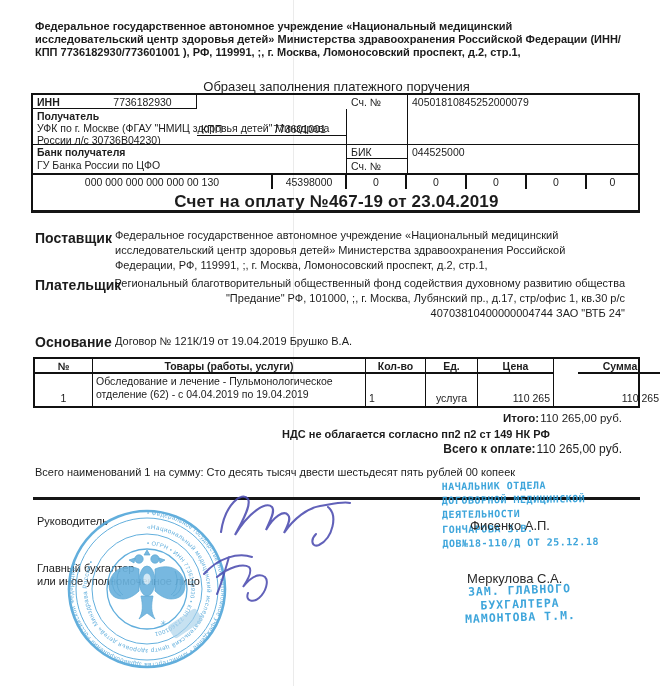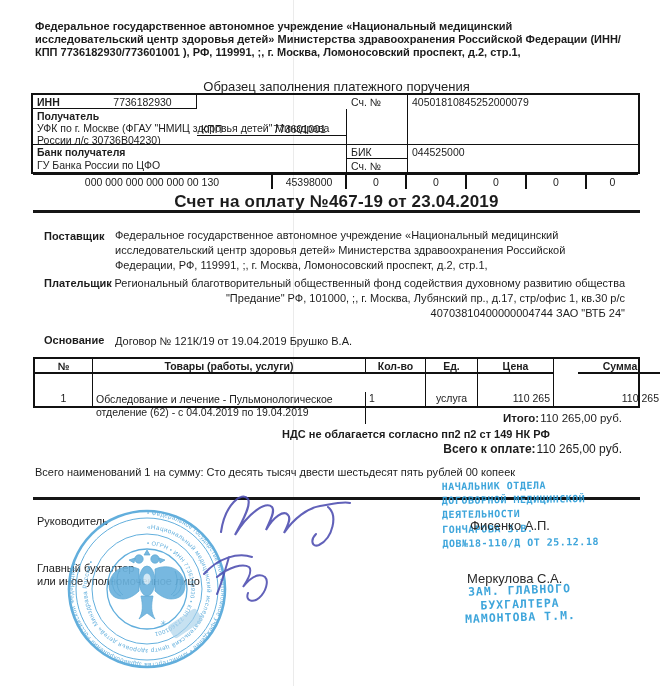--- a/index.html
+++ b/index.html
@@ -3,42 +3,42 @@
 <meta charset="utf-8">
 <style>
   html,body{margin:0;padding:0;}
   body{width:660px;height:686px;background:#ffffff;font-family:"Liberation Sans",sans-serif;color:#1c1c1c;position:relative;overflow:hidden;}
   .abs{position:absolute;}
   .b{font-weight:bold;}
   .fold{position:absolute;top:0;left:293px;width:1px;height:686px;background:rgba(60,60,60,0.10);}
   .hdr{left:35px;top:20px;width:588px;font-size:11px;line-height:13px;font-weight:bold;}
   .caption{left:33px;top:79px;width:607px;text-align:center;font-size:13px;}
   
-  .bank{left:31px;top:93px;width:609px;height:81px;border:2px solid #111;box-sizing:border-box;font-size:10.5px;}
+  .bank{left:31px;top:93px;width:609px;height:120px;border:2px solid #111;box-sizing:border-box;font-size:10.5px;}
   .bank .cell{position:absolute;box-sizing:border-box;overflow:hidden;}
   .br{border-right:1px solid #111;}
   .bb{border-bottom:1px solid #111;}
   .lblpad{padding:1px 0 0 4px;}
   .cellA{left:0;top:0;width:164px;height:14px;}
   .cellB{left:164px;top:0;width:150px;height:14px;margin-top:27px;}
   .cellC{left:314px;top:0;width:61px;height:50px;}
   .cellD{left:375px;top:0;width:230px;height:50px;}
   .cellE{left:0;top:14px;width:314px;height:36px;line-height:12px;}
   .cellF{left:0;top:50px;width:314px;height:28px;line-height:13px;}
   .cellG{left:314px;top:50px;width:61px;height:14px;}
   .cellI{left:314px;top:64px;width:61px;height:14px;}
   .cellH{left:375px;top:50px;width:230px;height:28px;}
   .cv{position:absolute;left:0;top:1px;width:100%;text-align:center;padding-left:28px;}
   .r4{top:78px;height:16px;border-top:2px solid #111;text-align:center;line-height:14px;}
   .r4b{border-right:2px solid #111;}
   .k0{left:0;width:240px;} .k1{left:240px;width:74px;}
   .z0{left:314px;width:60px;} .z1{left:374px;width:60px;} .z2{left:434px;width:60px;} .z3{left:494px;width:60px;} .z4{left:554px;width:51px;}
   .title{left:33px;top:192px;width:607px;text-align:center;font-size:17px;font-weight:bold;letter-spacing:.2px;}
   .rule{left:33px;width:607px;height:3px;background:#161616;}
-  .sec-label{left:44px;font-size:11px;font-weight:bold;}
+  .sec-label{left:35px;font-size:14px;font-weight:bold;}
   .sec-val{left:115px;width:512px;font-size:11px;line-height:15px;}
   
   .goods{left:33px;top:357px;width:607px;height:51px;border:2px solid #111;box-sizing:border-box;font-size:10.5px;}
   .goods .cell{position:absolute;box-sizing:border-box;}
   .ghead{top:0;height:15px;border-bottom:2px solid #111;text-align:center;font-weight:bold;line-height:14px;}
   .gdata{top:15px;height:32px;display:flex;align-items:flex-end;padding:1px 3px;line-height:13px;}
   .g0{left:0;width:58px;} .g1{left:58px;width:273px;} .g2{left:331px;width:60px;} .g3{left:391px;width:52px;} .g4{left:443px;width:76px;} .g5{left:543px;width:84px;}
   .ctr{justify-content:center;text-align:center;} .rgt{justify-content:flex-end;text-align:right;}
   .tot-line{display:flex;gap:1px;font-size:11.5px;text-align:center;}
   .stamp{font-family:"DejaVu Sans Mono",monospace;font-weight:bold;color:#2e9ed8;}
@@ -102,21 +102,21 @@
 <div class="abs sec-val" style="top:334px;">Договор № 121К/19 от 19.04.2019 Брушко В.А.</div>
 
 <div class="abs goods">
   <div class="cell ghead g0 br">№</div>
   <div class="cell ghead g1 br">Товары (работы, услуги)</div>
   <div class="cell ghead g2 br">Кол-во</div>
   <div class="cell ghead g3 br">Ед.</div>
   <div class="cell ghead g4 br">Цена</div>
   <div class="cell ghead g5">Сумма</div>
   <div class="cell gdata g0 br ctr">1</div>
-  <div class="cell gdata g1 br" style="align-items:flex-start;margin-top:18px;">Обследование и лечение - Пульмонологическое отделение (62)  -  с 04.04.2019 по 19.04.2019</div>
+  <div class="cell gdata g1 br" style="align-items:flex-start;">Обследование и лечение - Пульмонологическое отделение (62)  -  с 04.04.2019 по 19.04.2019</div>
   <div class="cell gdata g2 br">1</div>
   <div class="cell gdata g3 br ctr">услуга</div>
   <div class="cell gdata g4 br rgt">110 265</div>
   <div class="cell gdata g5 rgt">110 265</div>
 </div>
 
 <div class="abs tot-line" style="right:38px;top:412px;">
   <span class="b">Итого:</span>
   <span>110 265,00 руб.</span>
 </div>

